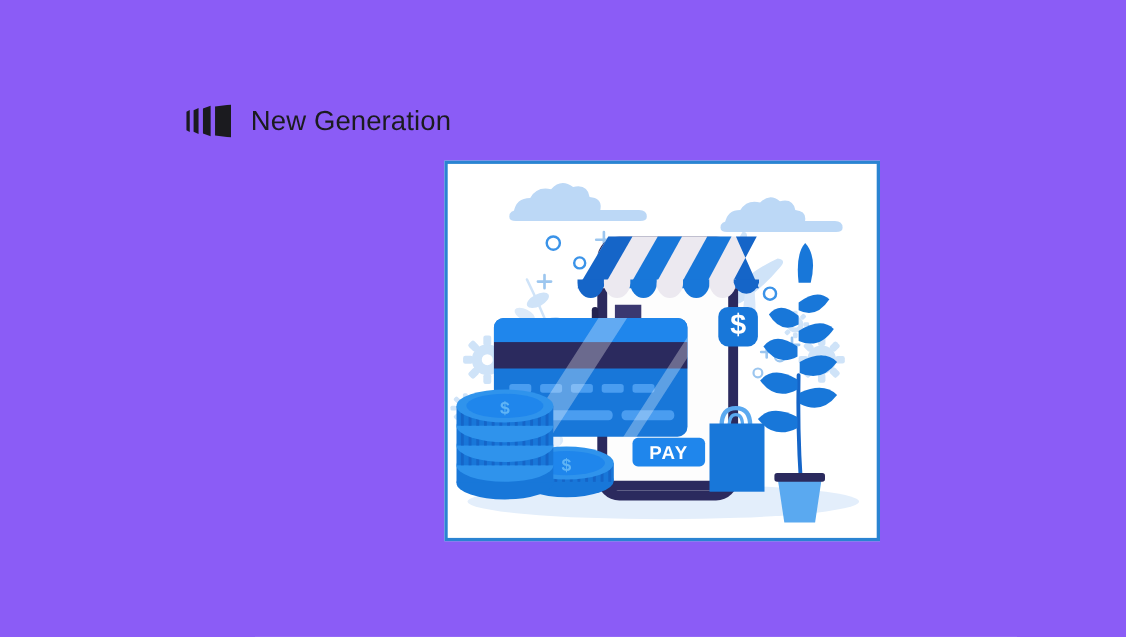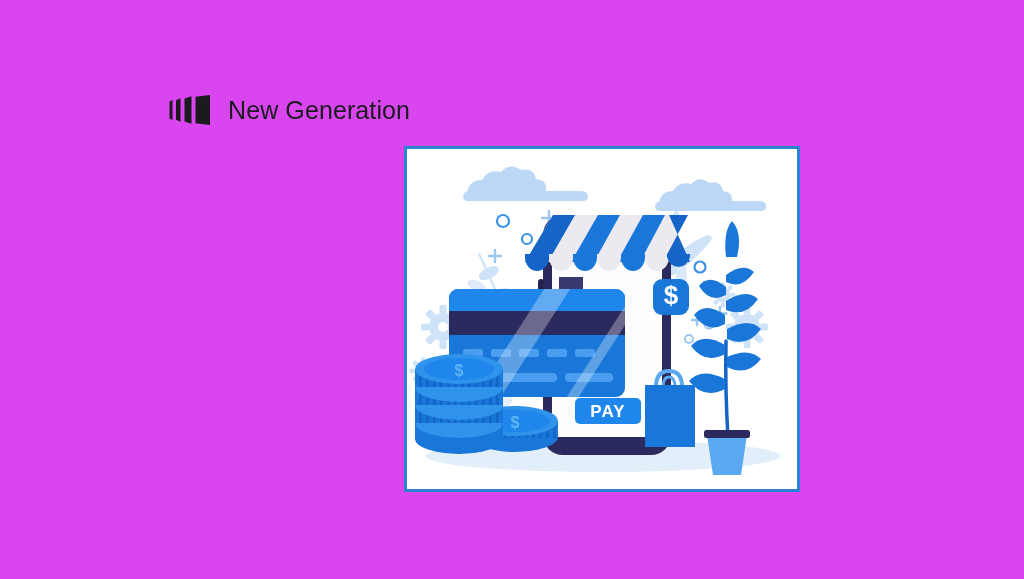--- a/index.html
+++ b/index.html
@@ -58,21 +58,21 @@
   }
   #art {
     display: block;
     width: 100%;
     height: 100%;
   }
 </style>
 </head>
 <body>
 
-<div id="page" style="background: #d946ef; text-align: center;">
+<div id="page" style="background: #8b5cf6; text-align: center;">
 
   <div id="brand">
 
     <span>
       <svg id="brand-mark" viewBox="0 0 44 30" xmlns="http://www.w3.org/2000/svg" aria-hidden="true">
 
         <path d="M1.5 6.5 L4.5 5.0 L4.5 25.0 L1.5 23.5 Z" fill="#1b1b1f"></path>
         <path d="M8.0 5.2 L12.5 3.2 L12.5 26.8 L8.0 24.8 Z" fill="#1b1b1f"></path>
         <path d="M16.5 3.6 L23.5 1.2 L23.5 28.8 L16.5 26.4 Z" fill="#1b1b1f"></path>
         <path d="M27.5 1.8 L42.0 0.0 L42.0 30.0 L27.5 28.2 Z" fill="#1b1b1f"></path>

